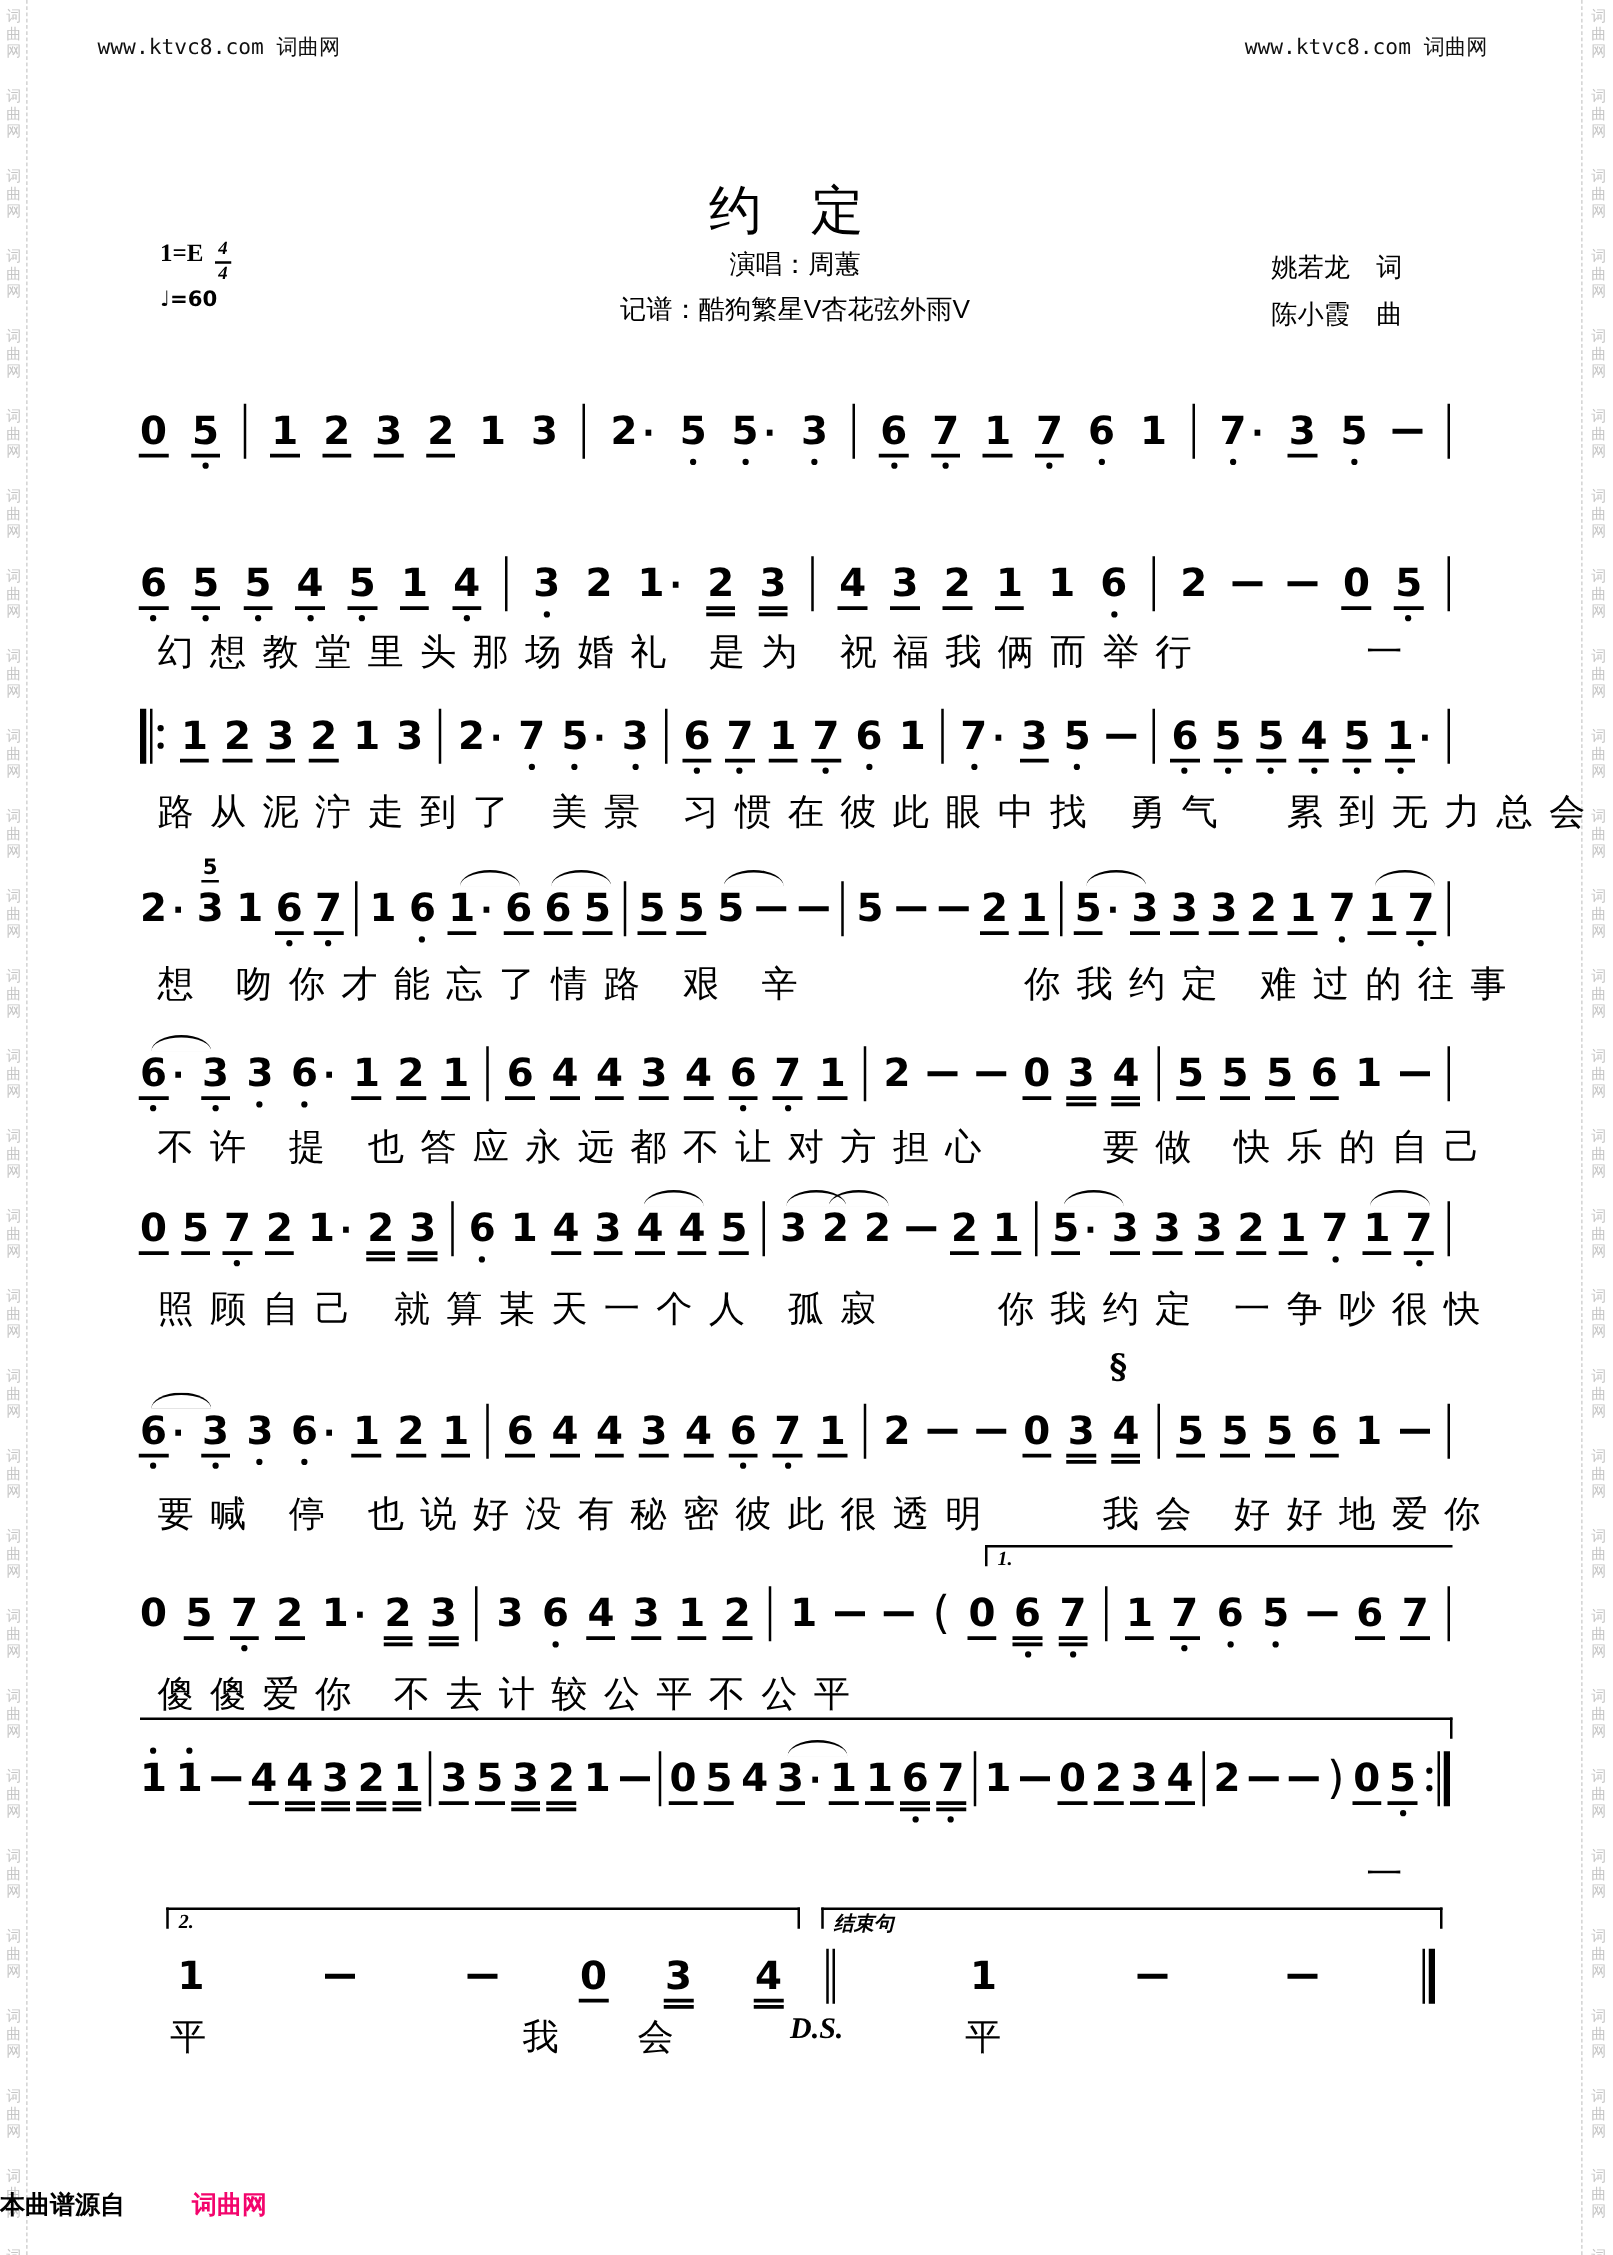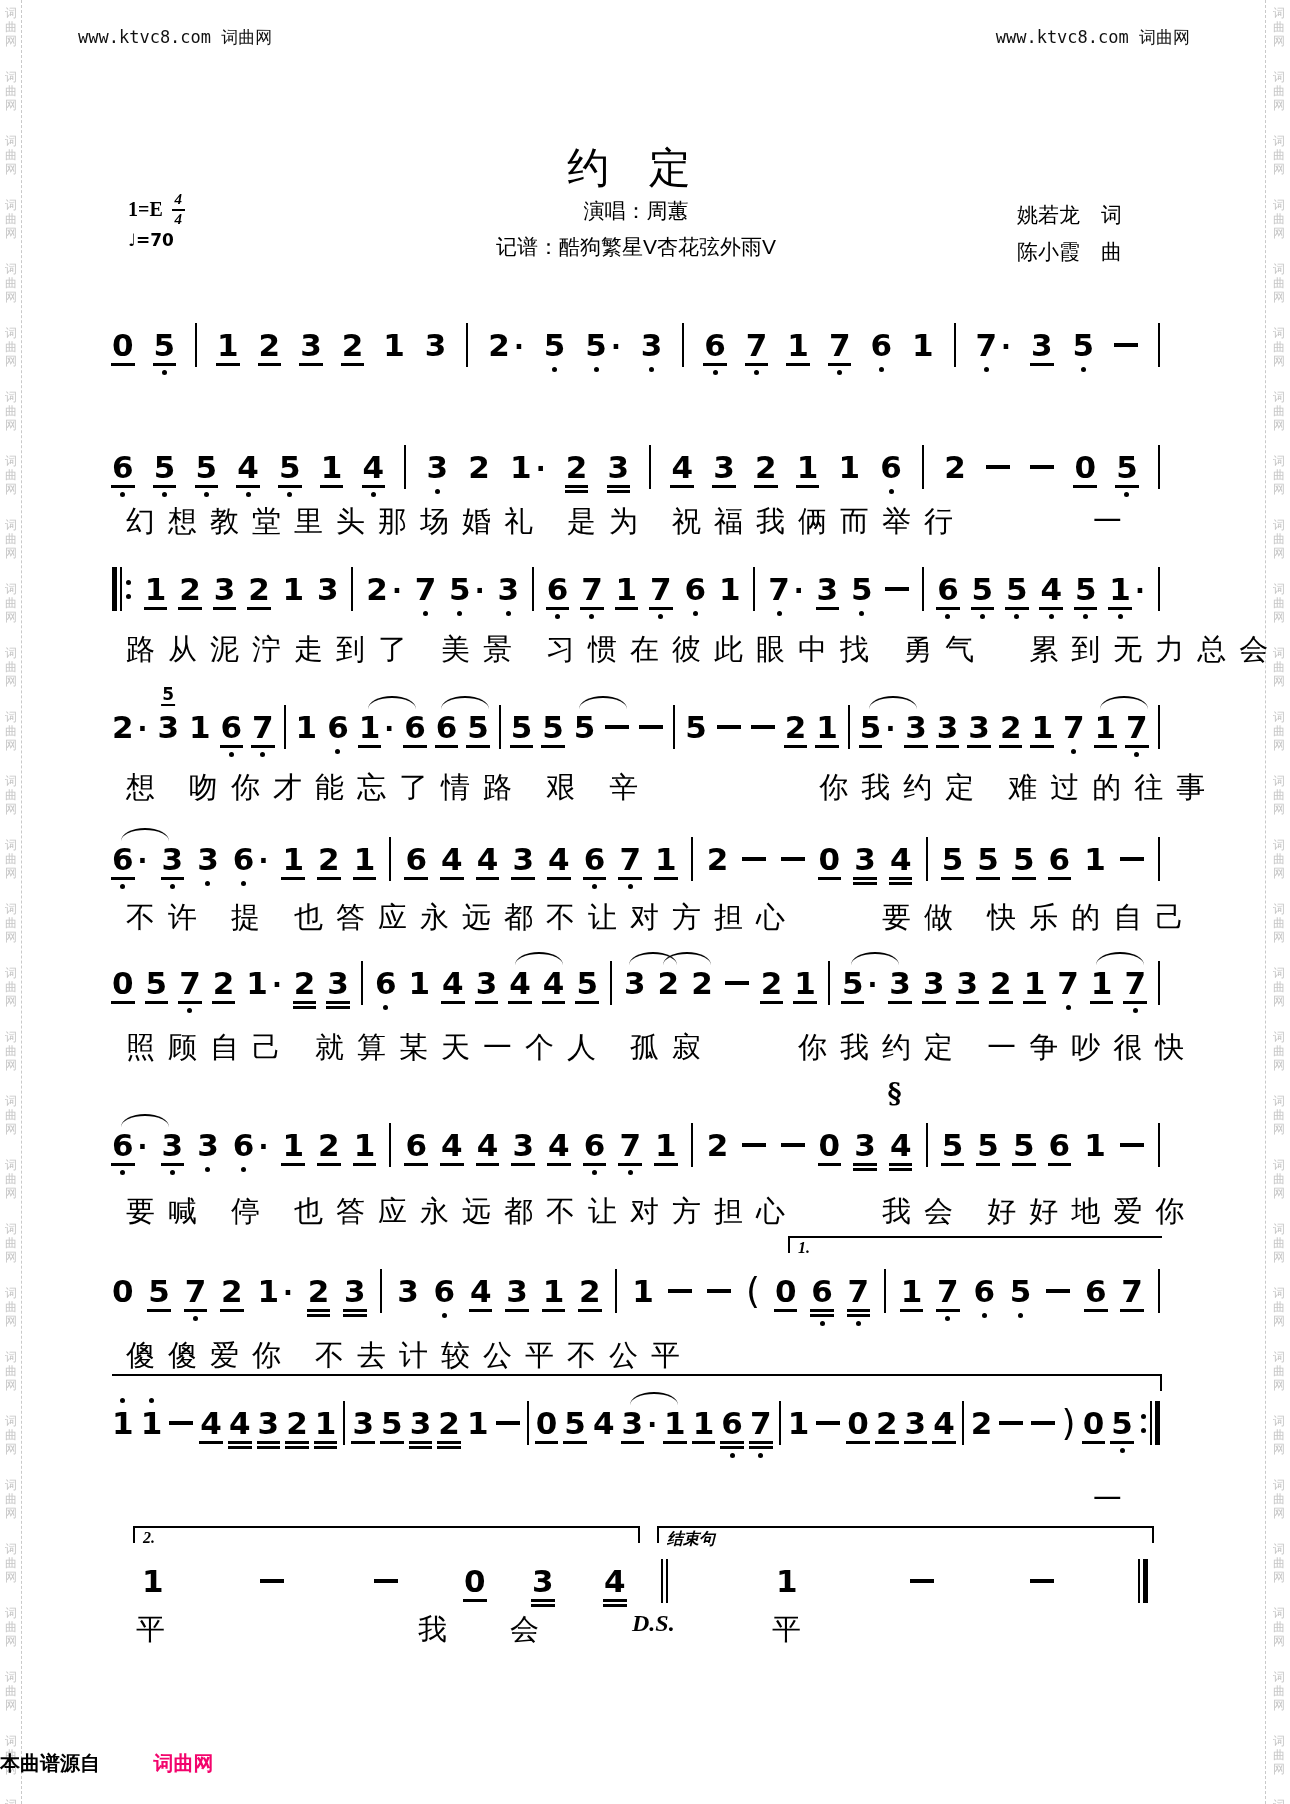--- a/index.html
+++ b/index.html
@@ -10,21 +10,21 @@
           flex-direction:column;gap:22px;color:#c6c6c6;font-size:12px;line-height:14px;
           white-space:pre-line;text-align:center;}
   .wm-col.left{left:3px;} .wm-col.right{left:1271px;}
   .wm-dash{position:absolute;top:0;bottom:0;width:0;border-left:1px dashed #c9c9c9;}
   .wm-dash.left{left:21px;} .wm-dash.right{left:1265px;}
   .url{position:absolute;top:26px;font:400 17px "DejaVu Sans Mono",monospace;color:#111;}
   .url.tl{left:78px;} .url.tr{right:100px;}
   
   .title{position:absolute;left:112px;width:1048px;top:140px;margin:0;text-align:center;
          font-weight:400;font-size:42px;letter-spacing:14px;}
-  .keyblock{position:absolute;left:128px;top:192px;display:flex;align-items:center;
+  .keyblock{position:absolute;left:128px;top:192px;display:flex;
             font:700 20px "Liberation Serif",serif;}
   .frac{display:inline-flex;flex-direction:column;align-items:center;margin-left:9px;
         font-size:15px;font-weight:700;line-height:1.05;}
   .frac .fl{width:13px;height:2px;background:#000;margin:1px 0;}
   .tempo{position:absolute;left:128px;top:230px;font:700 17px "DejaVu Sans",sans-serif;}
   .cline{position:absolute;left:112px;width:1048px;text-align:center;}
   .c1{top:197px;font-size:21px;}
   .c2{top:233px;font-size:21px;}
   .c3{top:270px;font-size:20px;}
   .credits{position:absolute;right:168px;top:196px;font-size:21px;line-height:37px;}
@@ -196,21 +196,21 @@
   <h1 class="title">约 定</h1>
 
   <div class="keyblock">
     <span>1=E</span>
     <span class="frac">
       <i>4</i>
       <i class="fl"></i>
       <i>4</i>
     </span>
   </div>
-  <div class="tempo">♩=70</div>
+  <div class="tempo">♩=60</div>
 
   <div class="cline c2">记谱：酷狗繁星V杏花弦外雨V</div>
   <div class="cline c1">演唱：周蕙</div>
 
   <div class="credits">
     <div>姚若龙　词</div>
     <div>陈小霞　曲</div>
   </div>
 
   <div id="score">
@@ -894,21 +894,21 @@
           </span>
           <span class="tok">
             <span class="d">1</span>
           </span>
           <span class="dash"></span>
           <span class="barw">
             <span class="bline"></span>
           </span>
           <span class="segno" style="left: 74%;">§</span>
         </span>
-        <span class="lyr" style="top: 70px;">要喊 停 也答应永远都不让对方担心　　我会 好好地爱你</span>
+        <span class="lyr" style="top: 70px;">要喊 停 也说好没有秘密彼此很透明　　我会 好好地爱你</span>
       </span>
       <span class="system" style="top: 1268px;">
         <span class="notes">
           <span class="tok">
             <span class="d">0</span>
           </span>
           <span class="tok">
             <span class="d">5<span class="ln" style="bottom: -5px;"></span></span>
           </span>
           <span class="tok">

